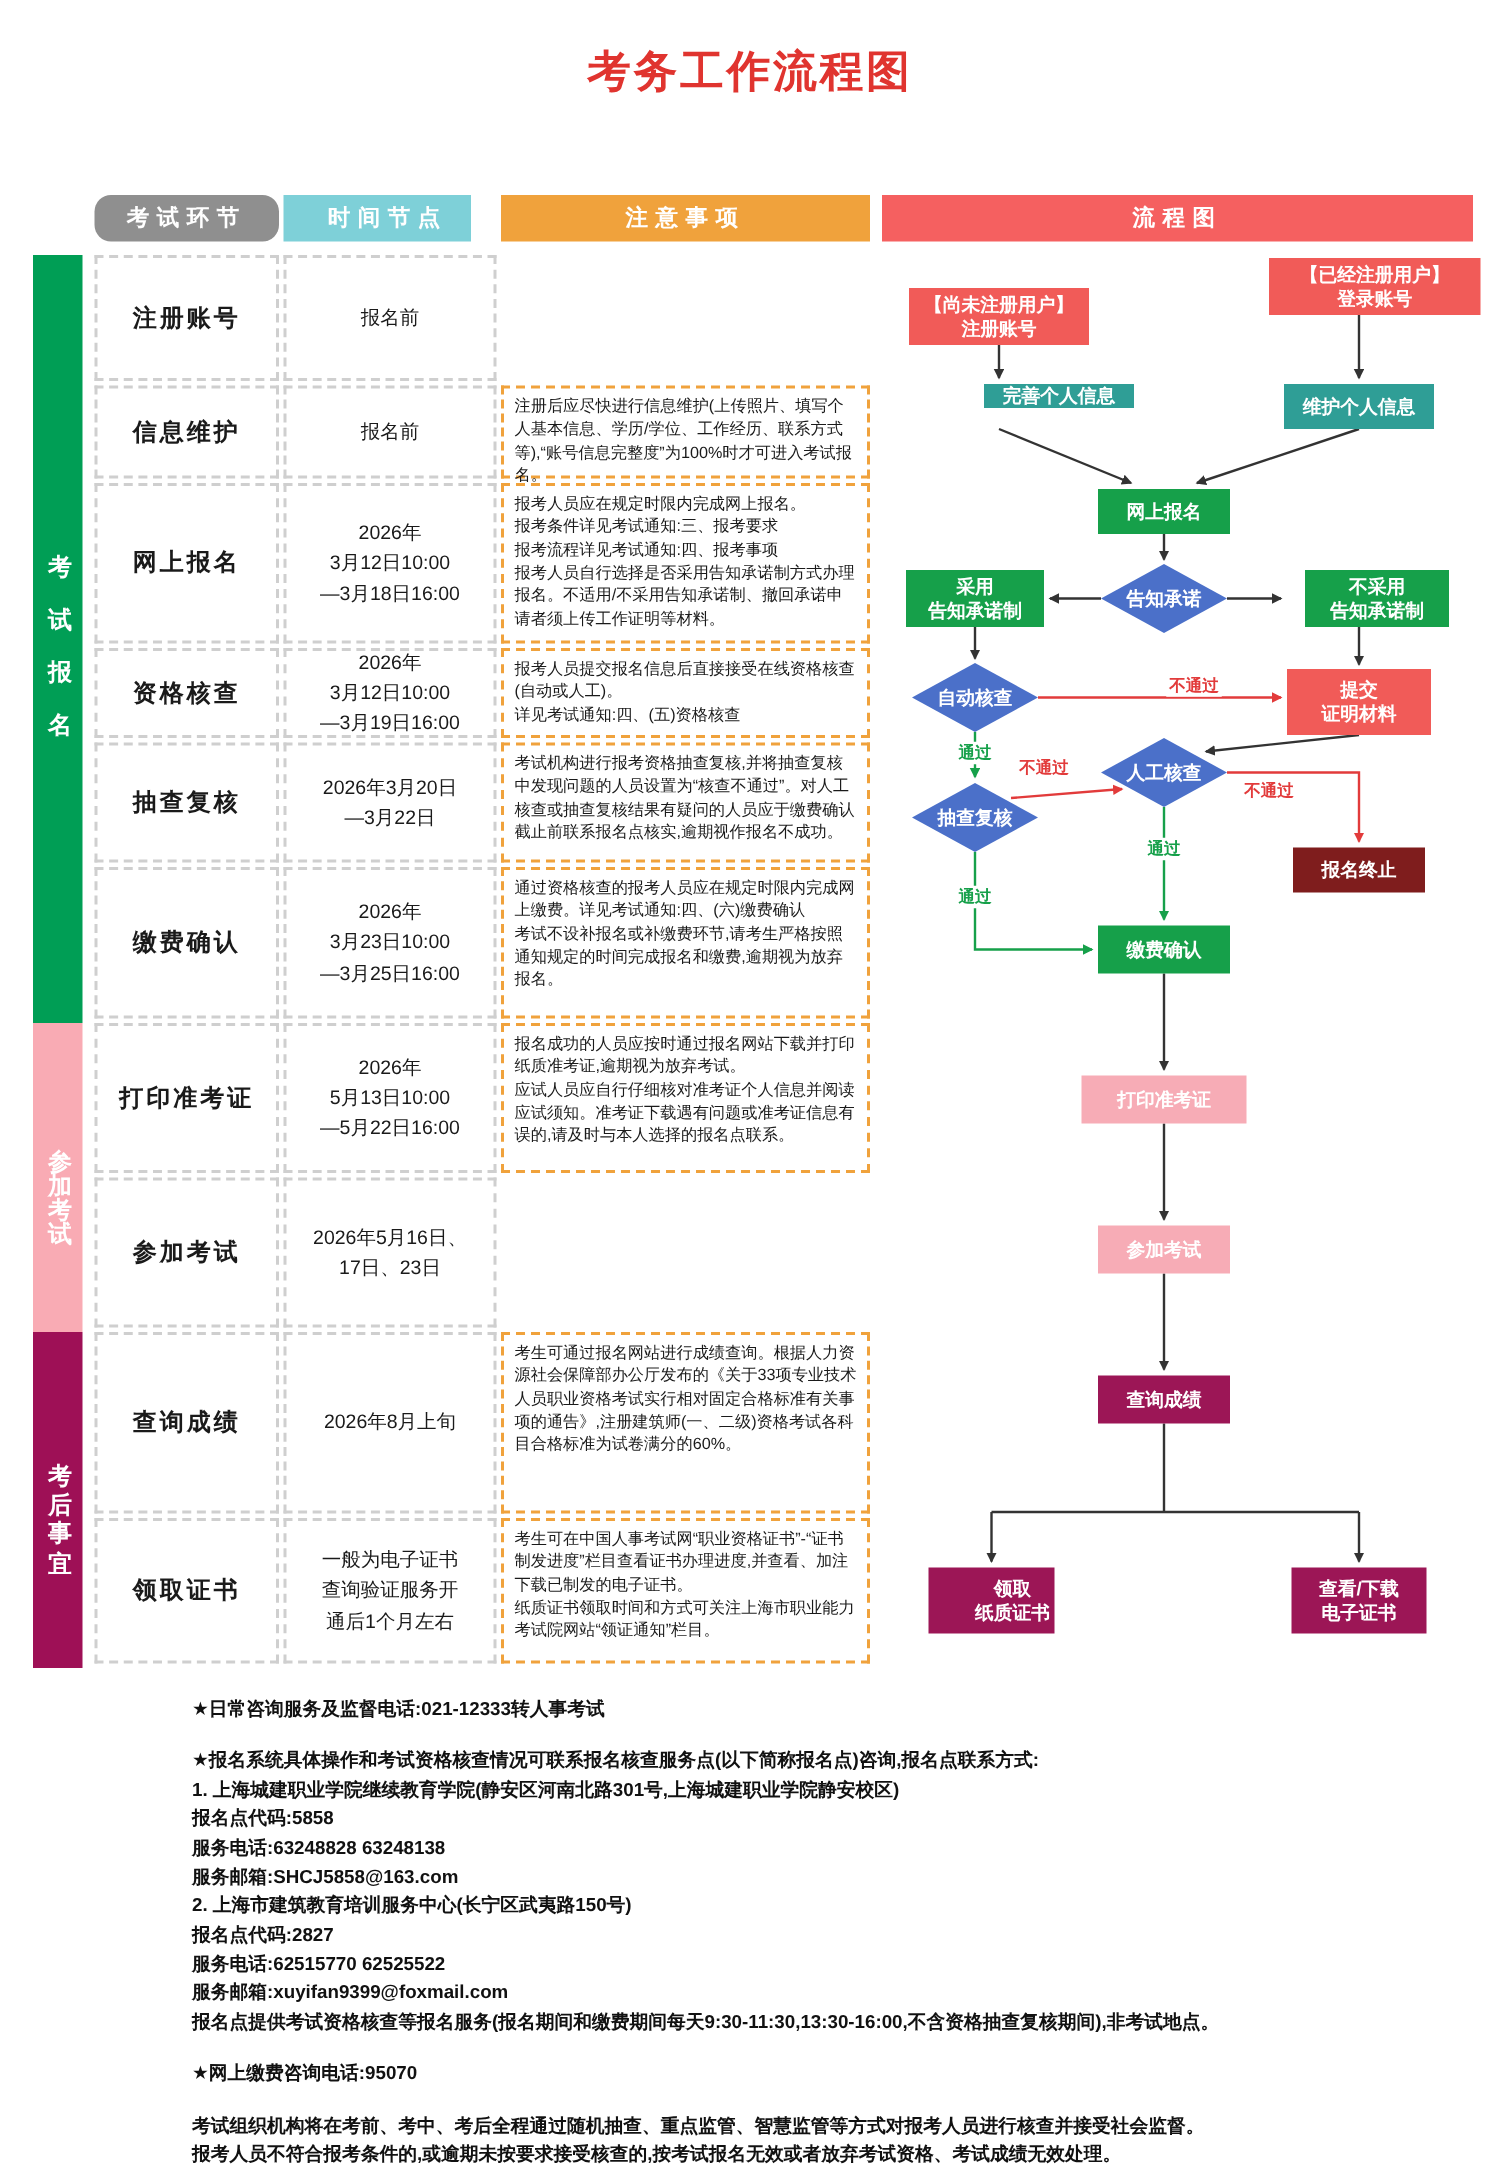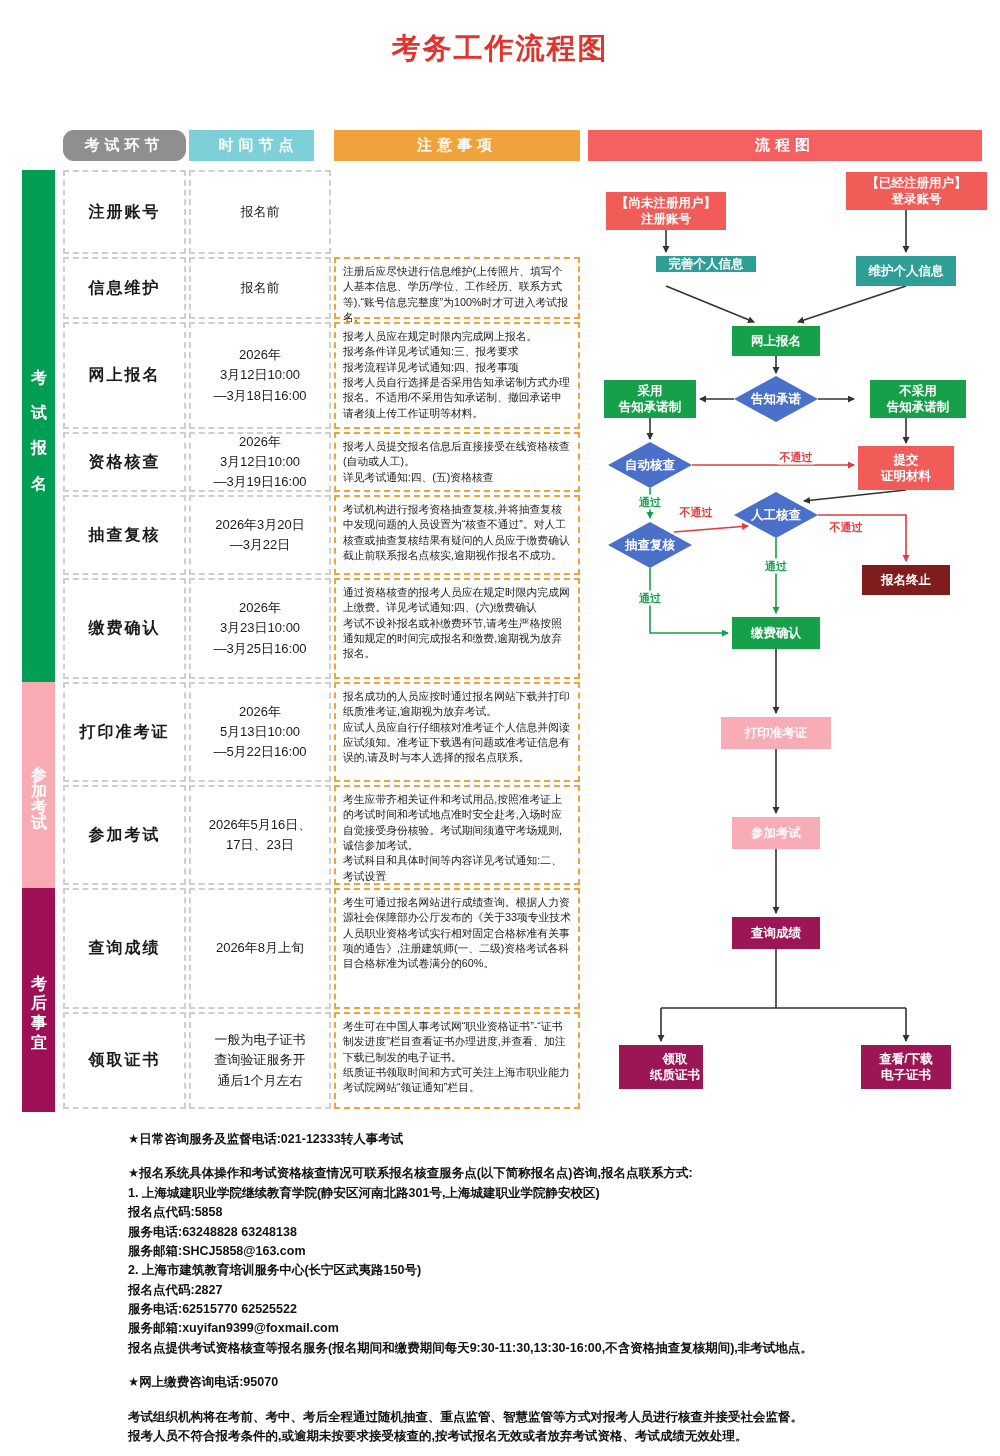--- a/index.html
+++ b/index.html
@@ -125,22 +125,20 @@
       <div class="cell time">2026年
 5月13日10:00
 —5月22日16:00</div>
       <div class="cell notes">报名成功的人员应按时通过报名网站下载并打印纸质准考证,逾期视为放弃考试。
 应试人员应自行仔细核对准考证个人信息并阅读应试须知。准考证下载遇有问题或准考证信息有误的,请及时与本人选择的报名点联系。</div>
     </div>
     <div class="row" style="height:103px">
       <div class="cell step">参加考试</div>
       <div class="cell time">2026年5月16日、
 17日、23日</div>
-      <div class="cell notes">考生应带齐相关证件和考试用品,按照准考证上的考试时间和考试地点准时安全赴考,入场时应自觉接受身份核验。考试期间须遵守考场规则,诚信参加考试。
-考试科目和具体时间等内容详见考试通知:二、考试设置</div>
     </div>
     <div class="row" style="height:124px">
       <div class="cell step">查询成绩</div>
       <div class="cell time">2026年8月上旬</div>
       <div class="cell notes">考生可通过报名网站进行成绩查询。根据人力资源社会保障部办公厅发布的《关于33项专业技术人员职业资格考试实行相对固定合格标准有关事项的通告》,注册建筑师(一、二级)资格考试各科目合格标准为试卷满分的60%。</div>
     </div>
     <div class="row" style="height:100px">
       <div class="cell step">领取证书</div>
       <div class="cell time">一般为电子证书
 查询验证服务开

